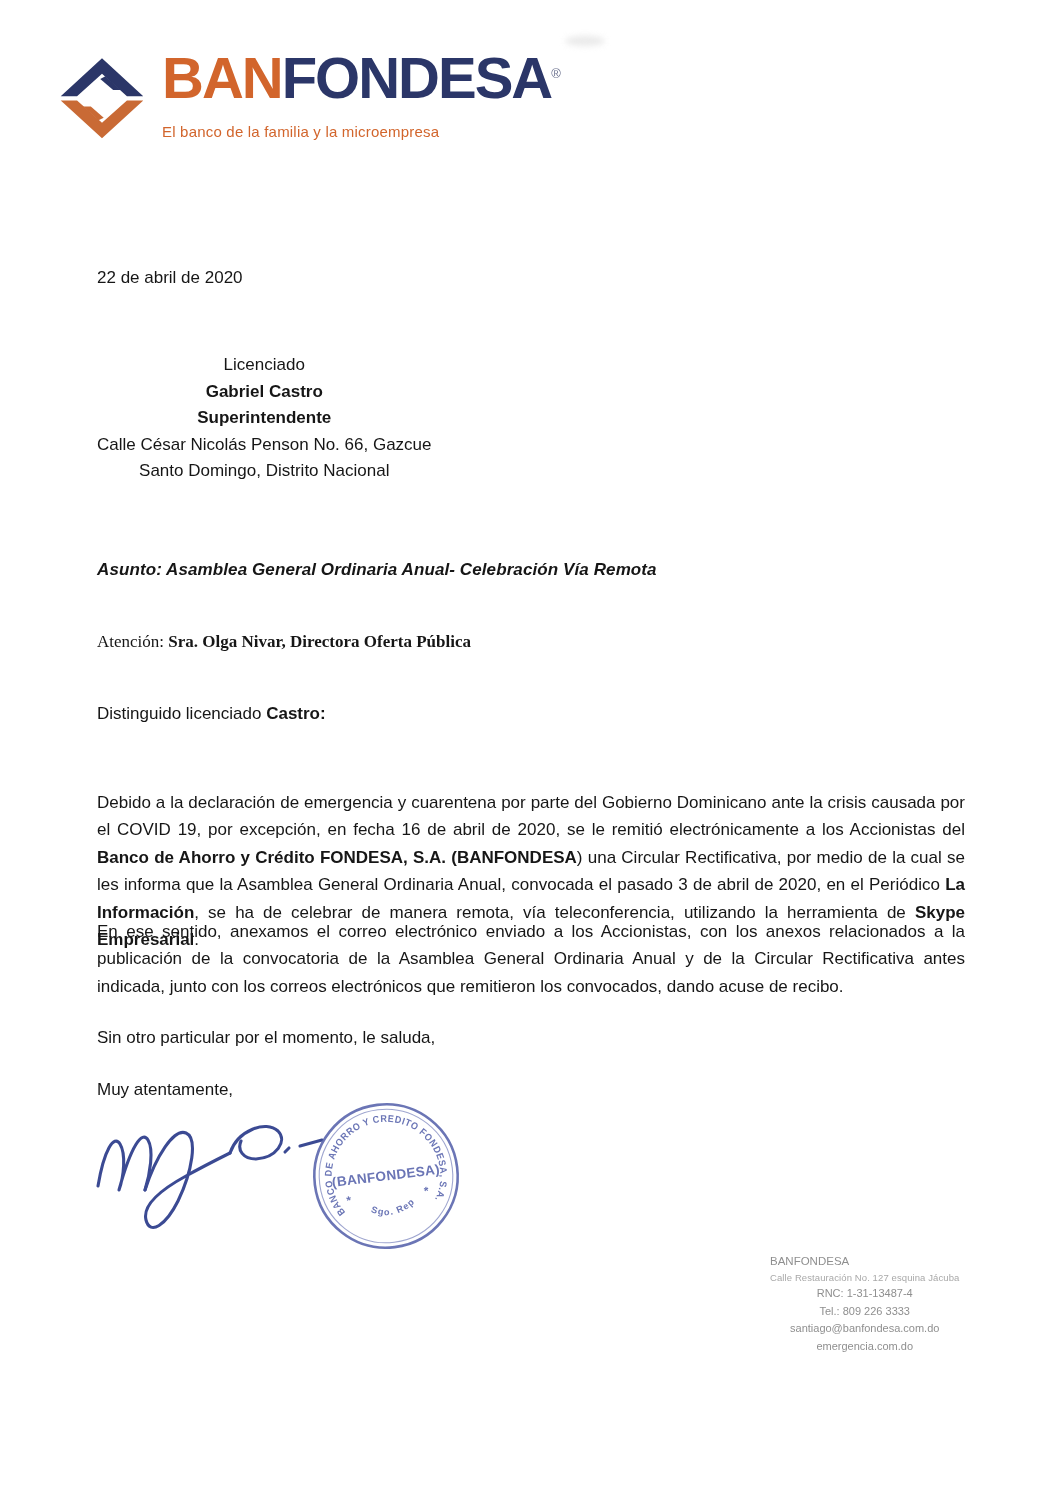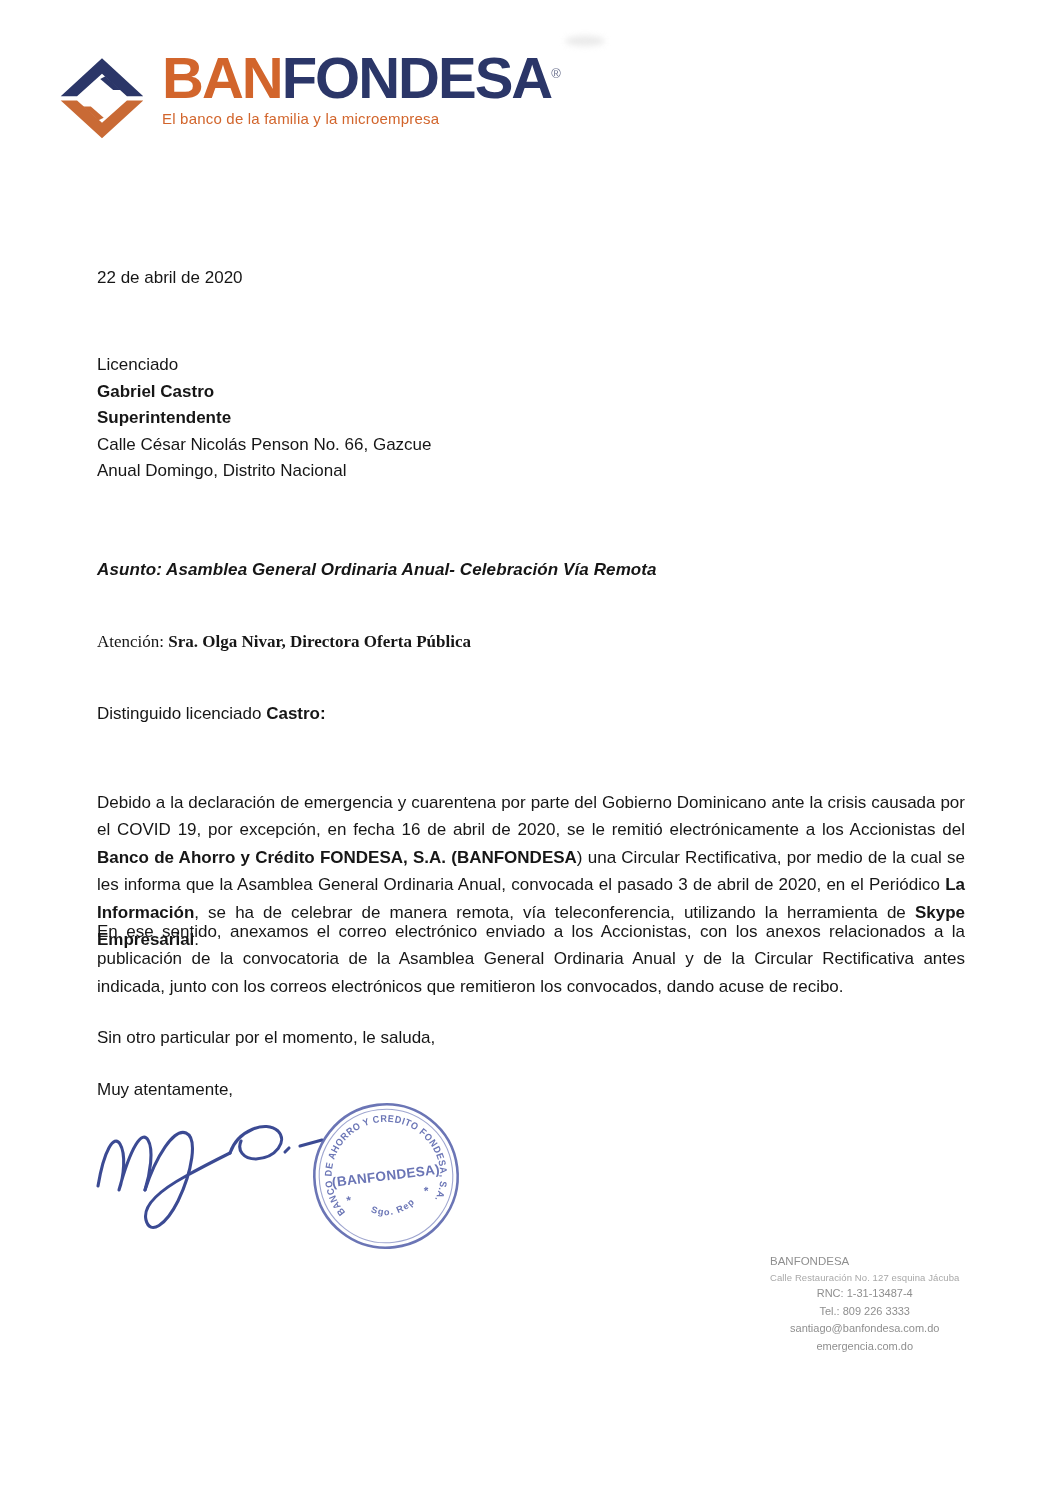--- a/index.html
+++ b/index.html
@@ -8,37 +8,37 @@
     width:1058px;height:1497px;
     background:#ffffff;
     font-family:"Liberation Sans", sans-serif;
     color:#161616;
     overflow:hidden;
     margin:0 auto;
   }
   
   .logo{position:absolute;left:56px;top:48px;display:flex;align-items:flex-start;}
   .logo-mark{width:92px;height:86px;margin-top:6px;}
-  .logo-textcol{display:flex;flex-direction:column;margin-left:14px;}
+  .logo-textcol{display:flex;flex-direction:column;margin-left:14px;gap:13px;}
   .wordmark{
     font-size:58px;font-weight:700;letter-spacing:-2px;line-height:1.05;
     color:#2B3668;white-space:nowrap;
   }
   .wordmark .ban{color:#D2652C;}
   .wordmark .reg{font-size:13px;font-weight:400;vertical-align:super;letter-spacing:0;color:#6d7390;}
   .tagline{
     color:#D2652C;font-size:15px;letter-spacing:.2px;
     padding-right:34px;margin-top:1px;
   }
   .smudge{position:absolute;left:565px;top:36px;width:40px;height:10px;background:#d8d8d8;border-radius:50%;filter:blur(3px);opacity:.55;}
   
   .txt{position:absolute;left:97px;font-size:17px;line-height:27px;}
   .b{font-weight:700;}
   .date{top:264px;}
-  .recipient{top:352px;line-height:26.6px;}
+  .recipient{top:352px;line-height:26.6px;text-align:center;}
   .subject{top:556px;font-weight:700;font-style:italic;letter-spacing:.1px;}
   .attention{top:628px;font-family:Liberation Serif, serif;}
   .salutation{top:700px;}
   .para{width:868px;text-align:justify;line-height:27.4px;}
   .p1{top:789px;}
   .p2{top:918px;}
   .closing1{top:1024px;}
   .closing2{top:1076px;}
   
   .signature{position:absolute;left:88px;top:1100px;width:250px;height:145px;}
@@ -71,21 +71,21 @@
     </div>
   </div>
 
   <div class="txt date">22 de abril de 2020</div>
 
   <div class="txt recipient">
     <div>Licenciado</div>
     <div class="b">Gabriel Castro</div>
     <div class="b">Superintendente</div>
     <div>Calle César Nicolás Penson No. 66, Gazcue</div>
-    <div>Anual Domingo, Distrito Nacional</div>
+    <div>Santo Domingo, Distrito Nacional</div>
   </div>
 
   <div class="txt subject">Asunto: Asamblea General Ordinaria Anual- Celebración Vía Remota</div>
 
   <div class="txt attention"><span>Atención: </span><span class="b">Sra. Olga Nivar, Directora Oferta Pública</span></div>
 
   <div class="txt salutation"><span>Distinguido licenciado </span><span class="b">Castro:</span></div>
 
   <div class="txt para p1"><span>Debido a la declaración de emergencia y cuarentena por parte del Gobierno Dominicano ante la crisis causada por el COVID 19, por excepción, en fecha 16 de abril de 2020, se le remitió electrónicamente a los Accionistas del </span><span class="b">Banco de Ahorro y Crédito FONDESA, S.A. (BANFONDESA</span><span>) una Circular Rectificativa, por medio de la cual se les informa que la Asamblea General Ordinaria Anual, convocada el pasado 3 de abril de 2020, en el Periódico </span><span class="b">La Información</span><span>, se ha de celebrar de manera remota, vía teleconferencia, utilizando la herramienta de </span><span class="b">Skype Empresarial</span><span>.</span></div>
 

